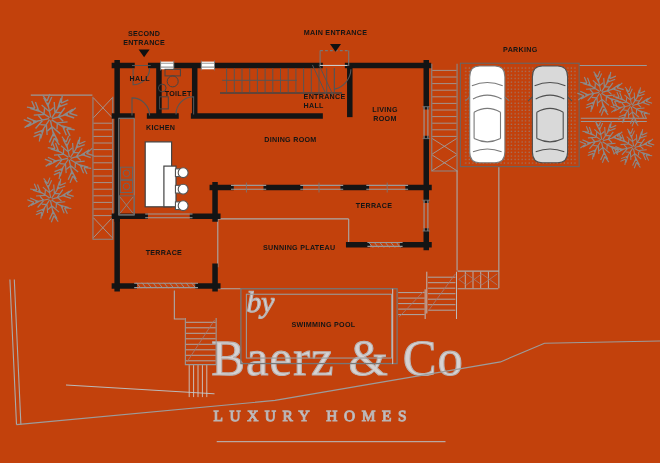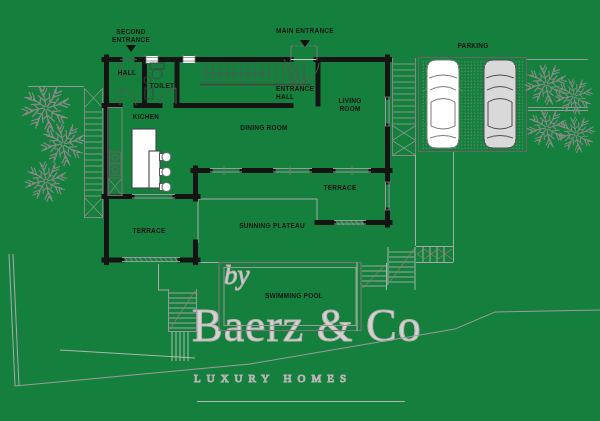--- a/index.html
+++ b/index.html
@@ -1,29 +1,29 @@
 <!DOCTYPE html>
 <html><head>
 <meta charset="utf-8">
 <style>
   html,body{margin:0;padding:0;background:#ffffff;}
-  .canvas{position:relative;width:600px;height:421px;background:#15803d;overflow:hidden;
+  .canvas{position:relative;width:600px;height:421px;background:#c2410c;overflow:hidden;
           font-family:"Liberation Sans",sans-serif;}
   .plan-svg{position:absolute;left:0;top:0;z-index:2;}
   .lbl{position:absolute;z-index:3;font-family:"Liberation Sans",sans-serif;font-weight:bold;
        font-size:6.5px;line-height:7.5px;letter-spacing:.25px;color:#151515;text-align:center;
        transform:translateX(-50%);white-space:pre-line;}
   .lbl.left{text-align:left;transform:none;}
   .arrow{position:absolute;z-index:3;width:0;height:0;border-left:5.5px solid transparent;
          border-right:5.5px solid transparent;border-top:7px solid #111;transform:translateX(-50%);}
   .wm{position:absolute;z-index:1;font-family:"Liberation Serif","DejaVu Serif",serif;
       color:#d6d2d2;-webkit-text-stroke:1px #b9b3b3;white-space:nowrap;}
   #wm-by{left:224px;top:260px;font-size:27px;font-style:italic;}
   #wm-brand{left:192px;top:299px;font-size:46px;letter-spacing:1px;}
-  #wm-tag{left:194px;top:372px;font-size:11px;letter-spacing:6px;}
+  #wm-tag{left:194px;top:372px;font-size:14px;letter-spacing:6px;}
   #wm-rule{position:absolute;z-index:1;left:197px;top:401px;width:208px;height:0;
            border-top:1.5px solid #b9b3b3;}
   .title{position:absolute;z-index:3;left:436px;top:350px;font-weight:bold;font-size:21px;
          letter-spacing:.5px;color:#0d0d0d;font-family:"Liberation Sans",sans-serif;}
 </style>
 </head>
 <body>
 
 <div class="canvas">
 

